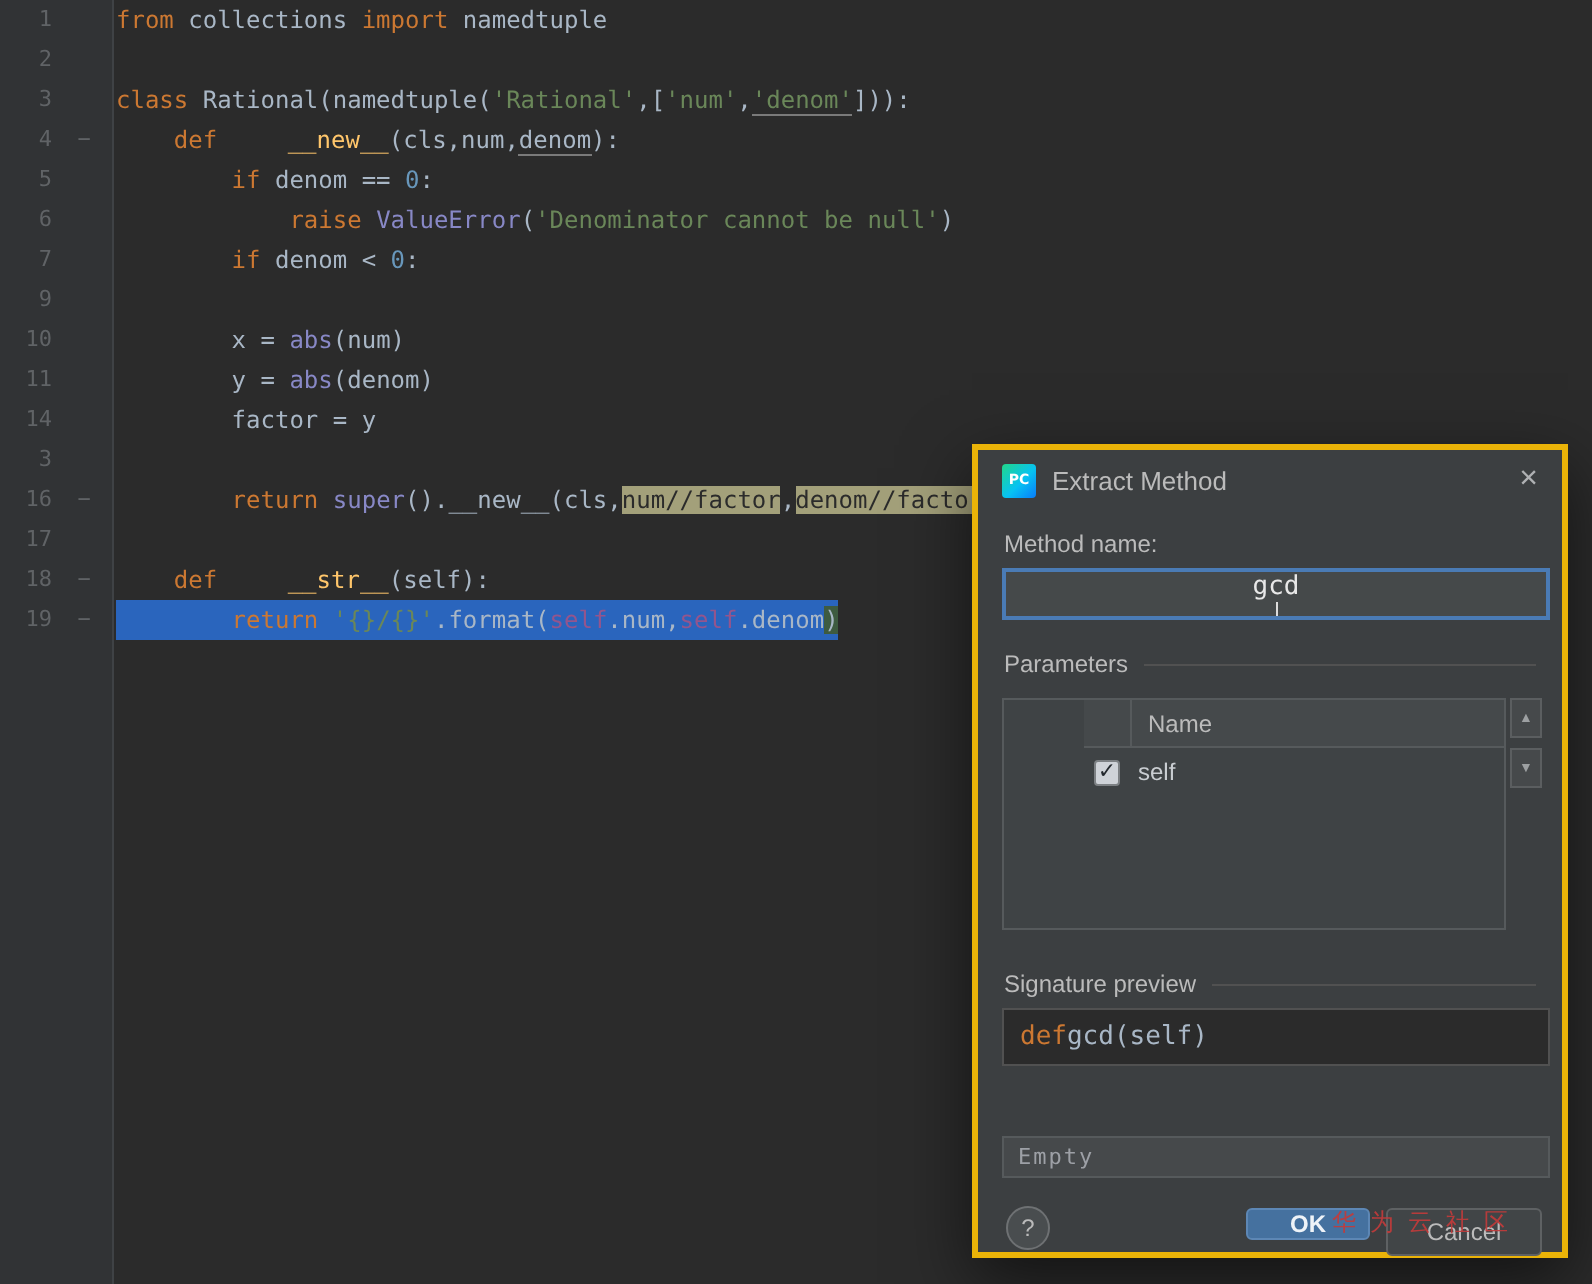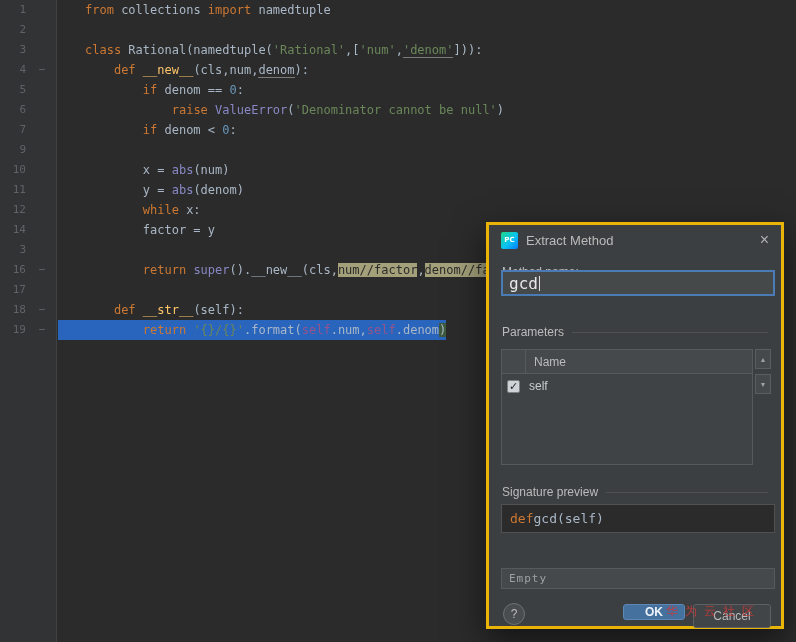--- a/index.html
+++ b/index.html
@@ -20,28 +20,28 @@
   .lines { position: absolute; top: 0; left: 0; right: 0; }
   .code-row { height: 20px; line-height: 20px; font-size: 12px; white-space: pre; }
   .lnum {
     display: inline-block; width: 26px; text-align: right;
     color: var(--line-number, #606366); font-size: 11px; vertical-align: top;
   }
   .fold {
     display: inline-block; width: 32px; text-align: center;
     color: #606366; font-size: 11px; vertical-align: top; cursor: pointer;
   }
-  .lcontent { display: inline-block; padding-left: 27px; }
+  .lcontent { display: inline-block; }
   .sel { background: var(--selection, #2a65bd); }
   .tk-kw   { color: var(--keyword, #cc7832); }
   .tk-txt  { color: var(--text, #a9b7c6); }
   .tk-str  { color: var(--string, #6a8759); }
   .tk-num  { color: var(--number, #6897bb); }
   .tk-bi   { color: var(--builtin, #8888c6); }
-  .tk-fn   { color: var(--func, #ffc66b); }
+  .tk-fn   { color: var(--func, #ffc66b); margin-left: 28px; }
   .tk-self { color: var(--self-kw, #94558d); }
   .tk-frag { background: var(--fragment-bg, #a3a07a); color: var(--fragment-text, #2b2b2b); }
   .tk-paren{ color: var(--text, #a9b7c6); background: #3e5b40; }
   .tk-ul   { border-bottom: 1px solid #7a7a7a; }
 
   
   .dialog {
     position: absolute; left: 486px; top: 222px; width: 298px; height: 407px;
     background: var(--dialog-bg, #3c3f41);
     border: 3px solid #eab308;
@@ -55,33 +55,33 @@
     width: 17px; height: 17px; border-radius: 2px;
     background: linear-gradient(135deg, #21d789, #07c3f2 55%, #087cfa);
     color: #ffffff; font-size: 7px; font-weight: bold;
     display: flex; align-items: center; justify-content: center;
     font-family: "DejaVu Sans", sans-serif;
   }
   .dlg-title-text { flex: 1; font-size: 13px; color: #bbbbbb; }
   .dlg-close { color: #afb1b3; font-size: 16px; line-height: 16px; cursor: pointer; }
   .mn-label { position: absolute; left: 13px; top: 40px; color: #bbbbbb; }
   .mn-input {
-    position: absolute; left: 12px; top: 45px; width: 274px; height: 26px;
+    position: absolute; left: 12px; top: 59px; width: 274px; height: 26px;
     background: #45494a; border: 2px solid var(--accent, #4a7bb5);
     display: flex; align-items: center; padding: 0 6px;
-    font-family: "DejaVu Sans Mono", monospace; font-size: 16px; color: #e8e8e8;
+    font-family: "DejaVu Sans Mono", monospace; font-size: 13px; color: #e8e8e8; flex-direction: column;
   }
   .caret { width: 1px; height: 15px; background: #dcdcdc; display: inline-block; margin-left: 1px; }
   .sep { position: absolute; left: 13px; right: 13px; height: 14px;
     display: flex; align-items: center; gap: 8px; color: #bbbbbb; }
   .sep::after { content: ""; flex: 1; height: 1px; background: #515151; }
   .sep-params { top: 100px; } .sep-sig { top: 260px; } .sep-out { top: 321px; }
   .param-table {
     position: absolute; left: 12px; top: 124px; width: 252px; height: 116px;
-    background: #3f4345; border: 1px solid #565a5c;
+    background: #3f4345; border: 1px solid #565a5c; padding-left: 40px;
   }
   .pt-head { height: 24px; border-bottom: 1px solid #565a5c; background: #45494b;
     display: flex; align-items: center; }
   .pt-check-col { width: 24px; height: 100%; border-right: 1px solid #565a5c; }
   .pt-name { padding-left: 8px; color: #bbbbbb; }
   .param-row { height: 24px; display: flex; align-items: center; padding-left: 5px; gap: 9px; }
   .checkbox {
     width: 13px; height: 13px; background: #cfd3d8; border: 1px solid #7d8184;
     border-radius: 2px; color: #24292e; font-size: 11px; line-height: 11px; text-align: center;
     cursor: pointer;
@@ -141,21 +141,20 @@
         <div class="code-row"><span class="lnum">1</span><span class="fold"></span><span class="lcontent"><span class="tk-kw">from</span><span class="tk-txt"> collections </span><span class="tk-kw">import</span><span class="tk-txt"> namedtuple</span></span></div>
         <div class="code-row"><span class="lnum">2</span><span class="fold"></span><span class="lcontent"></span></div>
         <div class="code-row"><span class="lnum">3</span><span class="fold"></span><span class="lcontent"><span class="tk-kw">class</span><span class="tk-txt"> Rational(namedtuple(</span><span class="tk-str">'Rational'</span><span class="tk-txt">,[</span><span class="tk-str">'num'</span><span class="tk-txt">,</span><span class="tk-str tk-ul">'denom'</span><span class="tk-txt">])):</span></span></div>
         <div class="code-row"><span class="lnum">4</span><span class="fold">−</span><span class="lcontent"><span class="tk-txt">    </span><span class="tk-kw">def</span><span class="tk-fn"> __new__</span><span class="tk-txt">(cls,num,</span><span class="tk-txt tk-ul">denom</span><span class="tk-txt">):</span></span></div>
         <div class="code-row"><span class="lnum">5</span><span class="fold"></span><span class="lcontent"><span class="tk-txt">        </span><span class="tk-kw">if</span><span class="tk-txt"> denom == </span><span class="tk-num">0</span><span class="tk-txt">:</span></span></div>
         <div class="code-row"><span class="lnum">6</span><span class="fold"></span><span class="lcontent"><span class="tk-txt">            </span><span class="tk-kw">raise</span><span class="tk-txt"> </span><span class="tk-bi">ValueError</span><span class="tk-txt">(</span><span class="tk-str">'Denominator cannot be null'</span><span class="tk-txt">)</span></span></div>
         <div class="code-row"><span class="lnum">7</span><span class="fold"></span><span class="lcontent"><span class="tk-txt">        </span><span class="tk-kw">if</span><span class="tk-txt"> denom &lt; </span><span class="tk-num">0</span><span class="tk-txt">:</span></span></div>
         <div class="code-row"><span class="lnum">9</span><span class="fold"></span><span class="lcontent"></span></div>
         <div class="code-row"><span class="lnum">10</span><span class="fold"></span><span class="lcontent"><span class="tk-txt">        x = </span><span class="tk-bi">abs</span><span class="tk-txt">(num)</span></span></div>
         <div class="code-row"><span class="lnum">11</span><span class="fold"></span><span class="lcontent"><span class="tk-txt">        y = </span><span class="tk-bi">abs</span><span class="tk-txt">(denom)</span></span></div>
-        <div class="code-row"><span class="lnum">12</span><span class="fold"></span><span class="lcontent"><span class="tk-txt">        </span><span class="tk-kw">while</span><span class="tk-txt"> x:</span></span></div>
         <div class="code-row"><span class="lnum">14</span><span class="fold"></span><span class="lcontent"><span class="tk-txt">        factor = y</span></span></div>
         <div class="code-row"><span class="lnum">3</span><span class="fold"></span><span class="lcontent"></span></div>
         <div class="code-row"><span class="lnum">16</span><span class="fold">−</span><span class="lcontent"><span class="tk-txt">        </span><span class="tk-kw">return</span><span class="tk-txt"> </span><span class="tk-bi">super</span><span class="tk-txt">().__new__(cls,</span><span class="tk-frag">num//factor</span><span class="tk-txt">,</span><span class="tk-frag">denom//factor</span><span class="tk-txt">)</span></span></div>
         <div class="code-row"><span class="lnum">17</span><span class="fold"></span><span class="lcontent"></span></div>
         <div class="code-row"><span class="lnum">18</span><span class="fold">−</span><span class="lcontent"><span class="tk-txt">    </span><span class="tk-kw">def</span><span class="tk-fn"> __str__</span><span class="tk-txt">(self):</span></span></div>
         <div class="code-row"><span class="lnum">19</span><span class="fold">−</span><span class="lcontent sel"><span class="tk-txt">        </span><span class="tk-kw">return</span><span class="tk-txt"> </span><span class="tk-str">'{}/{}'</span><span class="tk-txt">.format(</span><span class="tk-self">self</span><span class="tk-txt">.num,</span><span class="tk-self">self</span><span class="tk-txt">.denom</span><span class="tk-paren">)</span></span></div>
       </div>
   </div>
 
   <div class="dialog">

